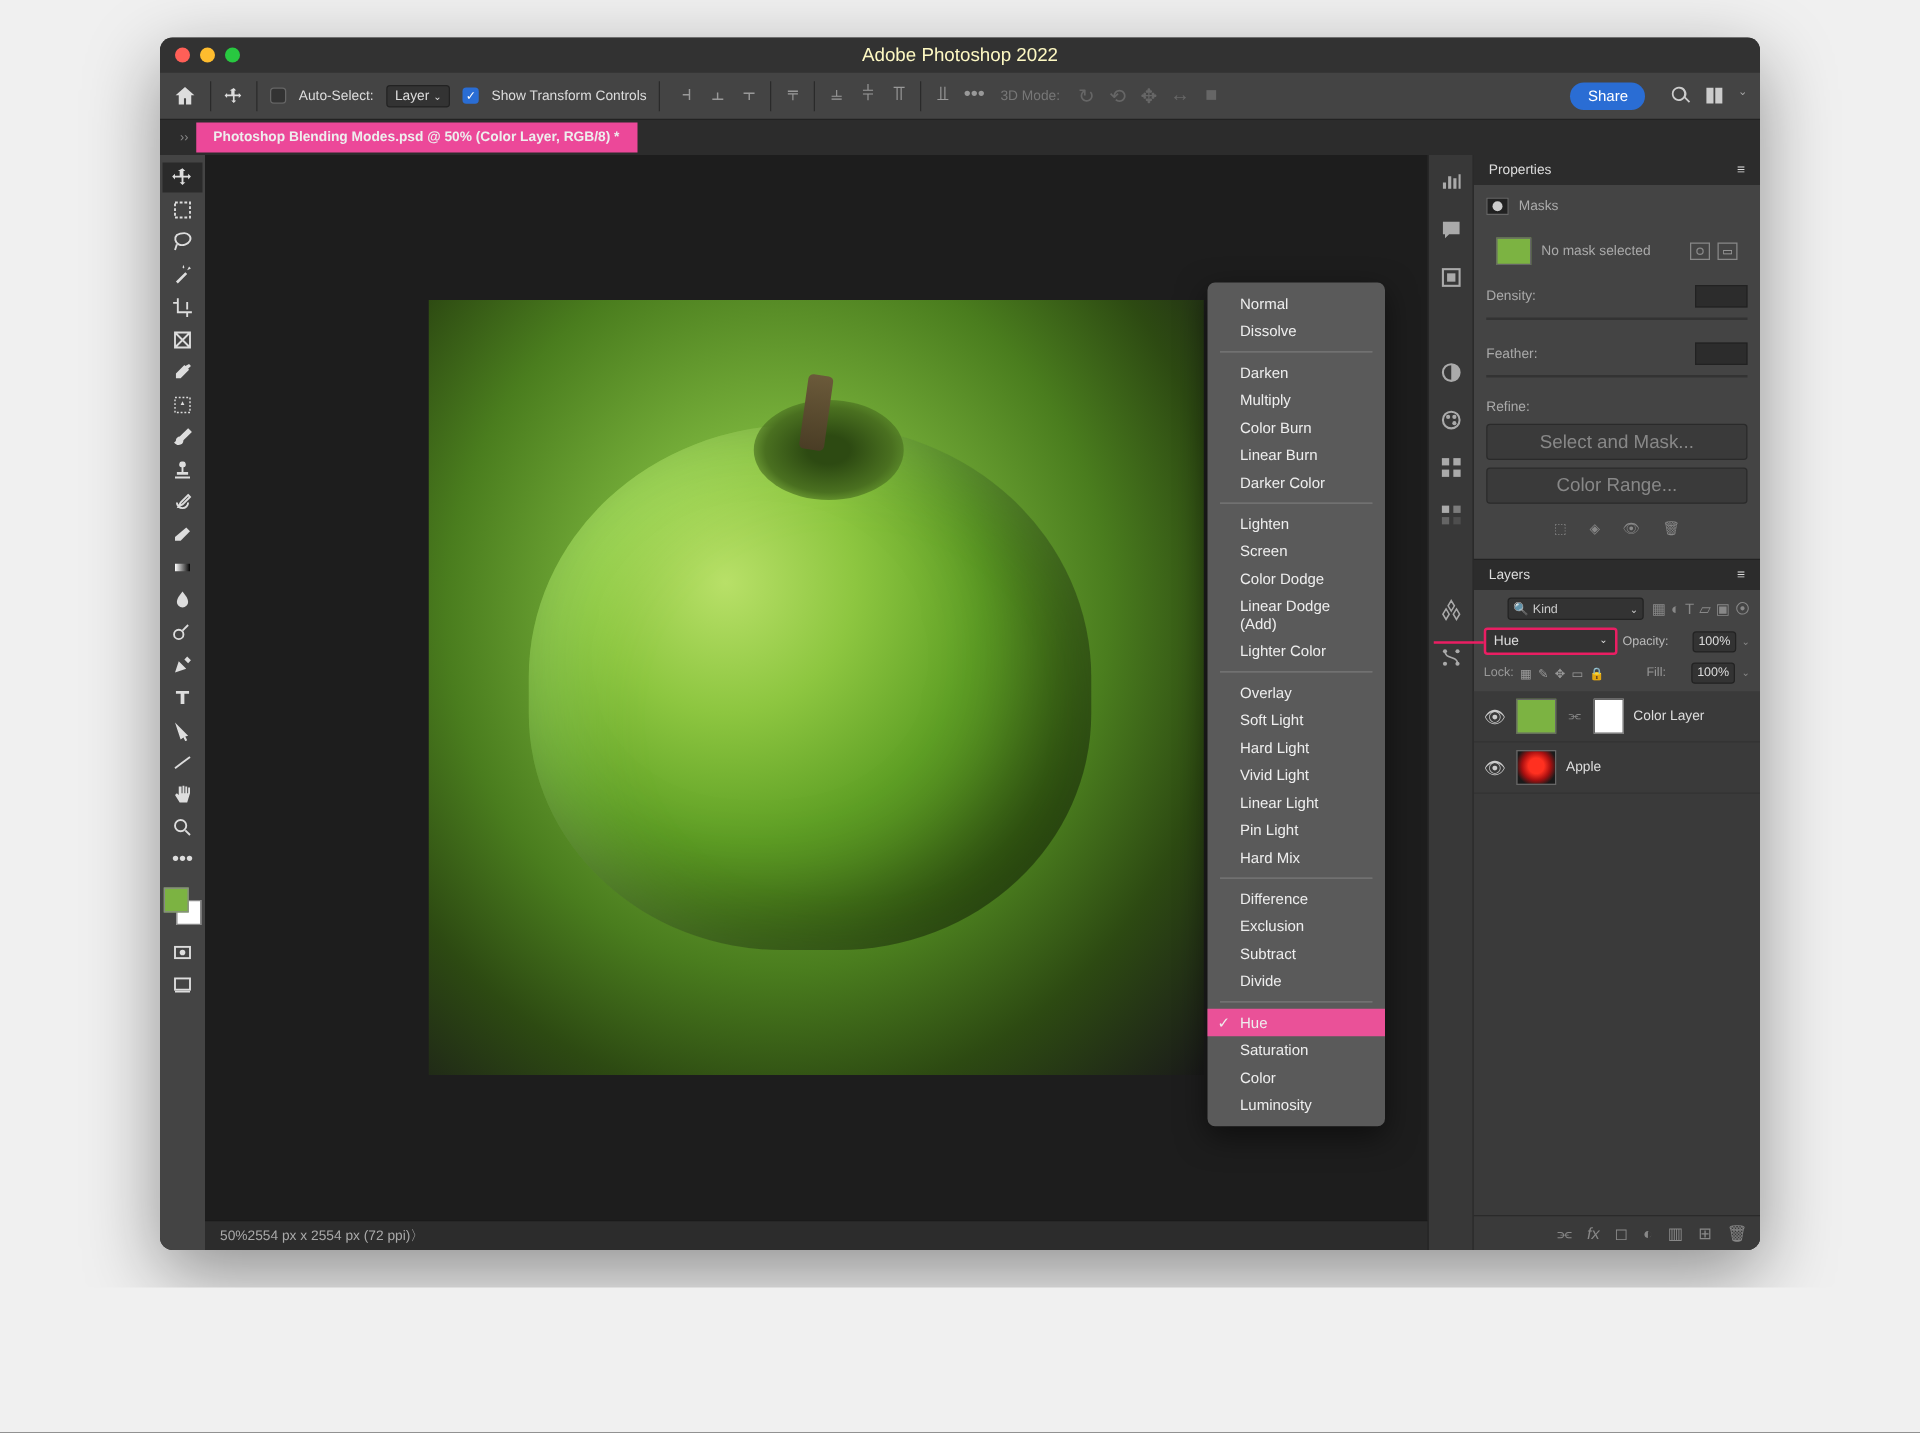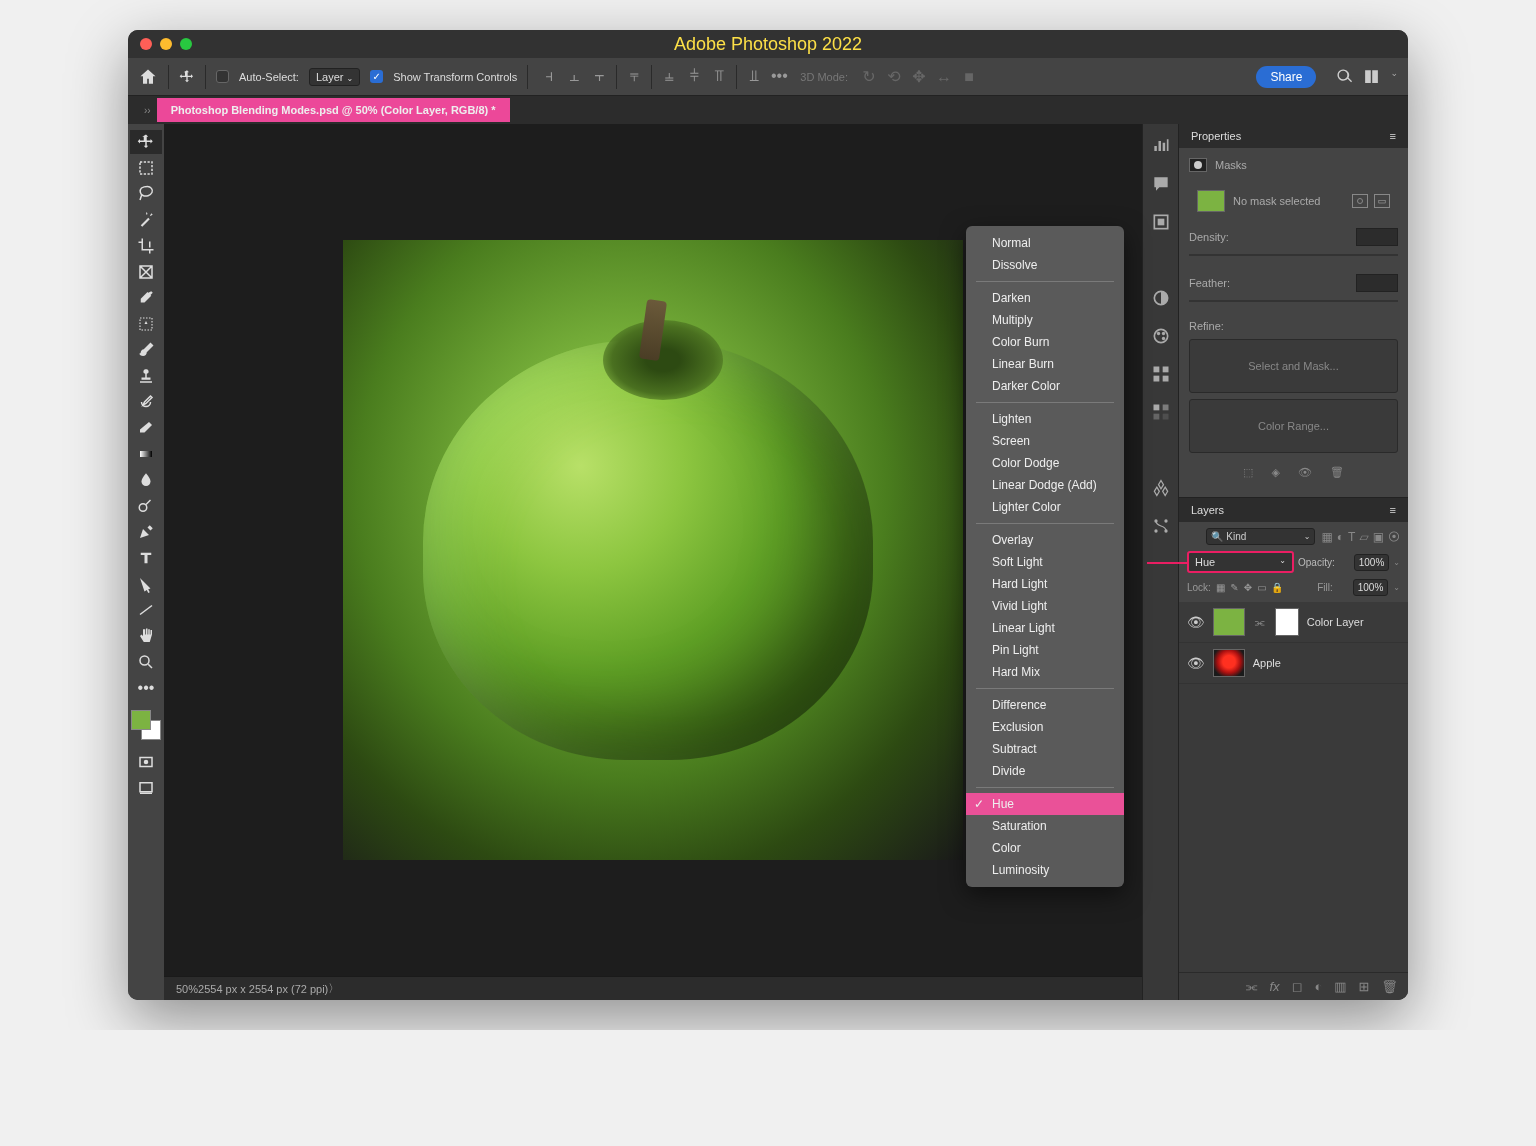--- a/index.html
+++ b/index.html
@@ -4,21 +4,21 @@
 <style>
 * { margin: 0; padding: 0; box-sizing: border-box; font-family: -apple-system, BlinkMacSystemFont, "Segoe UI", sans-serif; }
 body { background: #f0f0f0; display: flex; justify-content: center; align-items: flex-start; padding: 30px; }
 .window { width: 1280px; height: 970px; background: #323232; border-radius: 10px; overflow: hidden; box-shadow: 0 20px 60px rgba(0,0,0,0.4); position: relative; }
 .titlebar { height: 28px; background: #323232; display: flex; align-items: center; position: relative; }
 .traffic-lights { display: flex; gap: 8px; padding-left: 12px; }
 .light { width: 12px; height: 12px; border-radius: 50%; }
 .light.red { background: #ff5f57; }
 .light.yellow { background: #febc2e; }
 .light.green { background: #28c840; }
-.title { position: absolute; left: 50%; transform: translateX(-50%); color: #fde047; font-size: 18px; }
+.title { position: absolute; left: 50%; transform: translateX(-50%); color: #fef9c3; font-size: 15px; }
 .options-bar { height: 38px; background: #444; display: flex; align-items: center; padding: 0 10px; gap: 10px; border-bottom: 1px solid #222; }
 .home-icon { width: 20px; height: 20px; color: #ddd; }
 .opt-sep { width: 1px; height: 24px; background: #2a2a2a; }
 .opt-label { color: #ddd; font-size: 11px; }
 .opt-select { background: #333; color: #ddd; font-size: 11px; padding: 2px 6px; border: 1px solid #222; border-radius: 3px; }
 .checkbox { width: 13px; height: 13px; background: #2a6dd4; border-radius: 3px; display: inline-flex; align-items: center; justify-content: center; color: #fff; font-size: 10px; }
 .checkbox.empty { background: #333; border: 1px solid #666; }
 .align-icons { display: flex; gap: 3px; }
 .align-icon { width: 22px; height: 22px; color: #999; display: flex; align-items: center; justify-content: center; }
 .share-btn { background: #2a6dd4; color: #fff; font-size: 12px; padding: 4px 14px; border-radius: 15px; border: none; margin-left: auto; }
@@ -45,21 +45,21 @@
 .status-text { color: #aaa; font-size: 11px; }
 .panel-strip { width: 36px; background: #383838; display: flex; flex-direction: column; align-items: center; padding-top: 12px; gap: 18px; border-left: 1px solid #222; }
 .strip-icon { width: 20px; height: 20px; color: #aaa; }
 .right-panels { width: 230px; background: #444; display: flex; flex-direction: column; border-left: 1px solid #222; }
 .panel-tab { background: #2c2c2c; color: #ddd; font-size: 11px; padding: 6px 12px; display: flex; justify-content: space-between; align-items: center; }
 .panel-body { padding: 8px 10px; color: #aaa; font-size: 11px; }
 .mask-row { display: flex; align-items: center; gap: 8px; padding: 8px; }
 .mask-thumb { width: 28px; height: 22px; background: #7cb342; border: 1px solid #666; }
 .prop-row { display: flex; justify-content: space-between; align-items: center; padding: 4px 0; }
 .prop-input { width: 42px; height: 18px; background: #2c2c2c; border: 1px solid #222; }
-.refine-btn { width: 100%; background: #3a3a3a; border: 1px solid #2a2a2a; color: #888; font-size: 11px; padding: 20px; margin: 3px 0; border-radius: 3px; }
+.refine-btn { width: 100%; background: #3a3a3a; border: 1px solid #2a2a2a; color: #888; font-size: 15px; padding: 5px; margin: 3px 0; border-radius: 3px; }
 .icon-row { display: flex; justify-content: center; gap: 18px; padding: 10px 0; color: #888; }
 .layers-panel { flex: 1; display: flex; flex-direction: column; border-top: 1px solid #222; }
 .layers-controls { padding: 6px 8px; }
 .kind-row { display: flex; align-items: center; gap: 6px; padding-left: 19px; }
 .kind-select { flex: 1; background: #333; border: 1px solid #222; color: #ccc; font-size: 10px; padding: 2px 4px; border-radius: 3px; display: flex; align-items: center; justify-content: space-between; }
 .filter-icons { display: flex; gap: 4px; color: #888; font-size: 12px; }
 .blend-row { display: flex; align-items: center; gap: 4px; margin-top: 6px; }
 .blend-select { flex: 1; background: #333; border: 2px solid #ea1e63; color: #ddd; font-size: 11px; padding: 3px 6px; border-radius: 3px; display: flex; justify-content: space-between; position: relative; }
 .blend-highlight { position: absolute; left: -42px; top: 50%; width: 40px; height: 2px; background: #ea1e63; }
 .opacity-label { color: #bbb; font-size: 10px; }
@@ -68,21 +68,21 @@
 .lock-icons { display: flex; gap: 5px; }
 .layer-list { flex: 1; background: #3a3a3a; }
 .layer-item { display: flex; align-items: center; padding: 6px 8px; gap: 8px; border-bottom: 1px solid #333; }
 .eye { color: #ccc; font-size: 14px; }
 .layer-thumb { width: 32px; height: 28px; border: 1px solid #666; }
 .layer-thumb.green { background: #7cb342; }
 .layer-thumb.apple-t { background: radial-gradient(circle at 50% 45%, #ff3020 30%, #aa1010 55%, #1a1a1a 80%); }
 .mask-t { width: 24px; height: 28px; background: #fff; border: 1px solid #666; }
 .layer-name { color: #ddd; font-size: 11px; }
 .layers-footer { height: 28px; background: #3a3a3a; display: flex; align-items: center; justify-content: flex-end; gap: 12px; padding: 0 10px; color: #888; font-size: 13px; border-top: 1px solid #2a2a2a; }
-.blend-menu { position: absolute; left: 838px; top: 196px; width: 158px; background: #5a5a5a; border-radius: 6px; padding: 6px 0; box-shadow: 0 8px 24px rgba(0,0,0,0.5); z-index: 100; }
+.blend-menu { position: absolute; left: 838px; top: 196px; width: 142px; background: #5a5a5a; border-radius: 6px; padding: 6px 0; box-shadow: 0 8px 24px rgba(0,0,0,0.5); z-index: 100; }
 .blend-item { color: #eee; font-size: 12px; padding: 4px 14px 4px 26px; cursor: pointer; position: relative; }
 .blend-item.selected { background: #ea5198; }
 .blend-item.selected::before { content: "✓"; position: absolute; left: 8px; }
 .blend-sep { height: 1px; background: #7a7a7a; margin: 5px 10px; }
 .dim { color: #777; font-size: 11px; }
 .link-icon { color: #888; font-size: 11px; margin: 0 2px; }
 svg { fill: currentColor; }
 </style>
 </head>
 <body>

